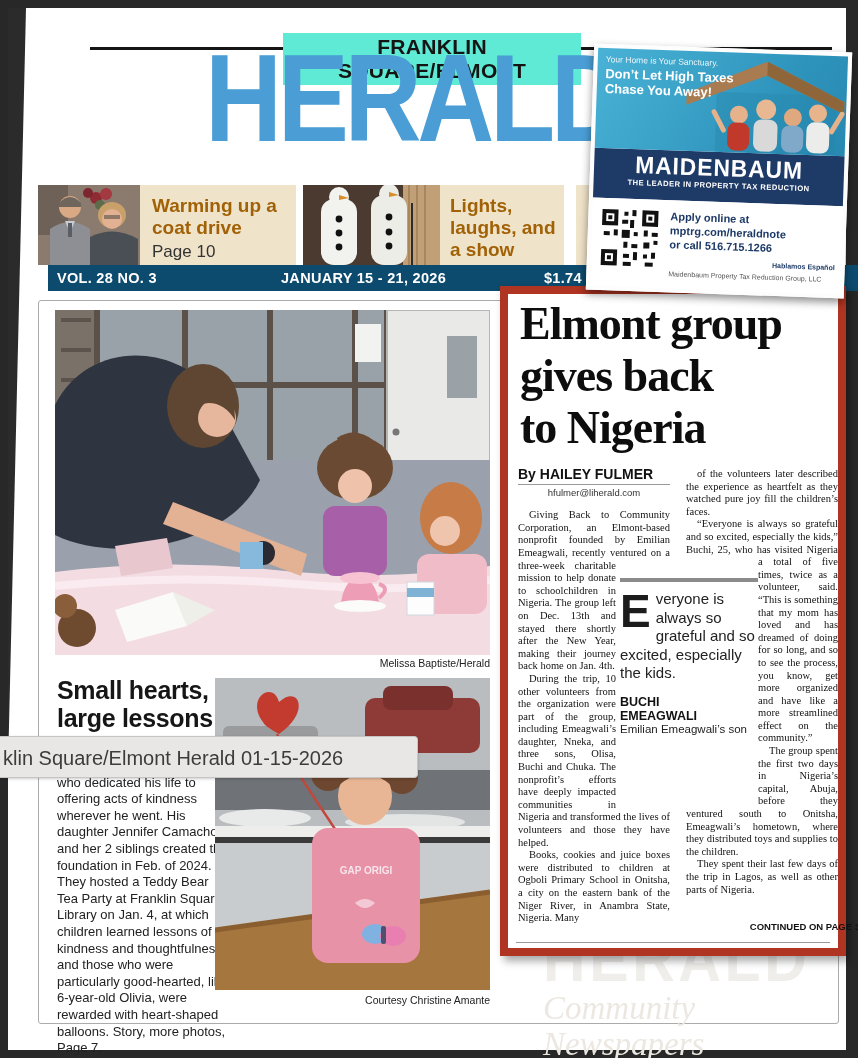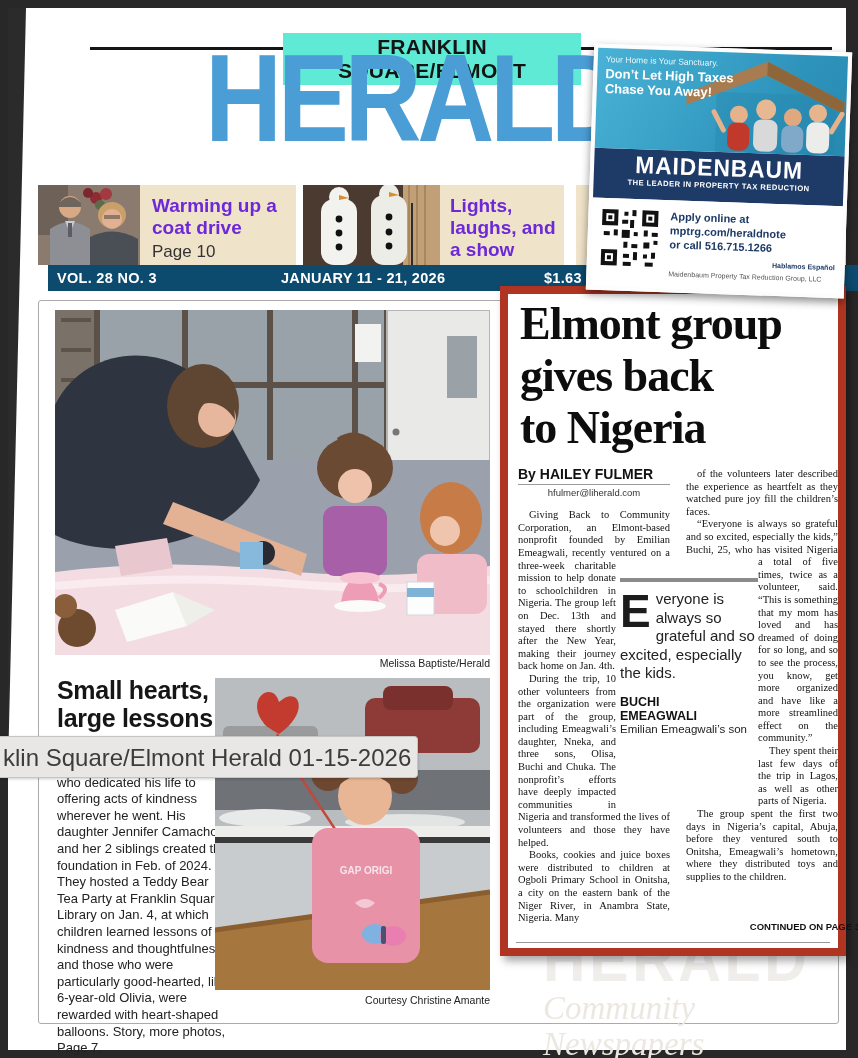--- a/index.html
+++ b/index.html
@@ -11,21 +11,21 @@
               clip-path:polygon(0 0,100% 0,0 100%);}
   
   #kicker-line{left:90px;top:47px;width:742px;height:3px;background:#151515;}
   #kicker{left:283px;top:33px;width:298px;text-align:center;background:#5eead4;
           font-weight:bold;font-size:21px;letter-spacing:.3px;color:#141414;padding:2px 0;}
   #herald-logo{left:205px;top:42px;font-weight:bold;font-size:124px;line-height:112px;
                color:#4A9ED5;letter-spacing:-5px;transform:scaleX(.86);transform-origin:left top;
                white-space:nowrap;}
   
   .teaser-box{background:#EFE3C9;}
-  .teaser-title{font-weight:bold;font-size:19px;line-height:22px;color:#6d28d9;}
+  .teaser-title{font-weight:bold;font-size:19px;line-height:22px;color:#a16207;}
   .teaser-page{font-size:17px;color:#333;margin-top:3px;}
   #teaser1-box{left:140px;top:185px;width:156px;height:80px;padding:10px 0 0 12px;box-sizing:border-box;}
   #teaser2-box{left:440px;top:185px;width:124px;height:80px;padding:10px 0 0 10px;box-sizing:border-box;}
   #teaser3-box{left:576px;top:185px;width:110px;height:80px;}
   #teaser1-photo{left:38px;top:185px;}
   #teaser2-photo{left:303px;top:185px;}
   
   #date-bar{left:48px;top:265px;width:807px;height:26px;background:#0c4a6e;color:#fff;
             font-weight:bold;font-size:14.5px;padding-left:9px;}
   #date-bar span{position:absolute;top:5px;letter-spacing:.3px;}
@@ -85,21 +85,21 @@
   #ad-brand-sub{font-size:7.6px;letter-spacing:.45px;font-weight:bold;}
   #ad-bottom{position:relative;width:250px;height:88px;background:#fff;}
   #ad-apply{position:absolute;left:78px;top:9px;font-weight:bold;font-size:11px;line-height:14px;color:#1E3A67;}
   #ad-espanol{position:absolute;right:6px;top:58px;font-weight:bold;font-size:7px;color:#1E3A67;}
   #ad-legal{position:absolute;left:78px;top:70px;font-size:7px;color:#555;}
   #qr{position:absolute;left:8px;top:9px;}
   
   #overlay-tooltip{left:0;top:736px;width:418px;height:42px;background:#E8E7E5;
                    border:1px solid #C6C5C3;border-left:none;border-radius:0 4px 4px 0;
                    z-index:30;box-shadow:0 1px 3px rgba(0,0,0,.2);
-                   font-size:24px;color:#3c3c3c;line-height:42px;white-space:nowrap;
+                   font-size:20px;color:#3c3c3c;line-height:42px;white-space:nowrap;
                    padding-left:3px;box-sizing:border-box;overflow:hidden;}
 </style>
 </head>
 <body>
 
 <div id="root">
 
   <div class="abs" id="page-bg"></div>
   <div class="abs" id="edge-wedge"></div>
 
@@ -148,22 +148,22 @@
     <div class="teaser-page">Page 10</div>
   </div>
   <div class="abs teaser-box" id="teaser2-box">
     <div class="teaser-title">Lights, laughs, and a show</div>
     <div class="teaser-page">Page16</div>
   </div>
   <div class="abs teaser-box" id="teaser3-box"></div>
 
   <div class="abs" id="date-bar">
     <span id="vol">VOL. 28  NO. 3</span>
-    <span id="issue-date">JANUARY 11 - 21, 2026</span>
-    <span id="price">$1.63</span>
+    <span id="issue-date">JANUARY 15 - 21, 2026</span>
+    <span id="price">$1.74</span>
   </div>
 
   <div class="abs" id="content-box"></div>
 
   <svg class="abs" id="main-photo" width="435" height="345">
     <rect width="435" height="345" fill="#C9CACC"></rect>
     <rect x="0" y="0" width="42" height="130" fill="#7A7168"></rect>
     <path d="M6,10 H36 M6,40 H36 M6,70 H36 M6,100 H36" stroke="#5c544c" stroke-width="4"></path>
     <rect x="42" y="0" width="290" height="150" fill="#99A2A8"></rect>
     <path d="M42,0 V150 M130,0 V150 M215,0 V150 M300,0 V150 M332,0 V150 M42,75 H332" stroke="#5C5148" stroke-width="6"></path>
@@ -255,22 +255,22 @@
         <div id="byline-rule"></div>
         <div id="byline-email">hfulmer@liherald.com</div>
         <p><span>Giving Back to Community Corporation, an Elmont-based nonprofit founded by Emilian Emeagwali, recently ventured on a three-week charitable</span> <span class="fr"></span><span>mission to help donate to schoolchildren in Nigeria. The group left on Dec. 13th and stayed there shortly after the New Year, making their journey back home on Jan. 4th.</span></p>
         <p>During the trip, 10 other volunteers from the organization were part of the group, including Emeagwali’s daughter, Nneka, and three sons, Olisa, Buchi and Chuka. The nonprofit’s efforts have deeply impacted communities in Nigeria and transformed the lives of volunteers and those they have helped.</p>
         <p>Books, cookies and juice boxes were distributed to children at Ogboli Primary School in Onitsha, a city on the eastern bank of the Niger River, in Anambra State, Nigeria. Many</p>
       </div>
 
       <div class="art-col" id="col2">
         <p>of the volunteers later described the experience as heartfelt as they watched pure joy fill the children’s faces.</p>
         <p><span>“Everyone is always so grateful and so excited, especially the kids,” Buchi, 25, who has visited Nigeria a total of</span> <span class="fl"></span><span>five times, twice as a volunteer, said. “This is something that my mom has loved and has dreamed of doing for so long, and so to see the process, you know, get more organized and have like a more streamlined effect on the community.”</span></p>
+        <p>The group spent the first two days in Nigeria’s capital, Abuja, before they ventured south to Onitsha, Emeagwali’s hometown, where they distributed toys and supplies to the children.</p>
         <p>They spent their last few days of the trip in Lagos, as well as other parts of Nigeria.</p>
-        <p>The group spent the first two days in Nigeria’s capital, Abuja, before they ventured south to Onitsha, Emeagwali’s hometown, where they distributed toys and supplies to the children.</p>
       </div>
 
       <div id="pull-quote">
         <div id="pq-bar"></div>
         <div id="pq-drop">E</div>
         <div id="pq-text">veryone is always so grateful and so excited, especially the kids.</div>
         <div id="pq-attr">BUCHI EMEAGWALI</div>
         <div id="pq-attr-sub">Emilian Emeagwali’s son</div>
       </div>
 

